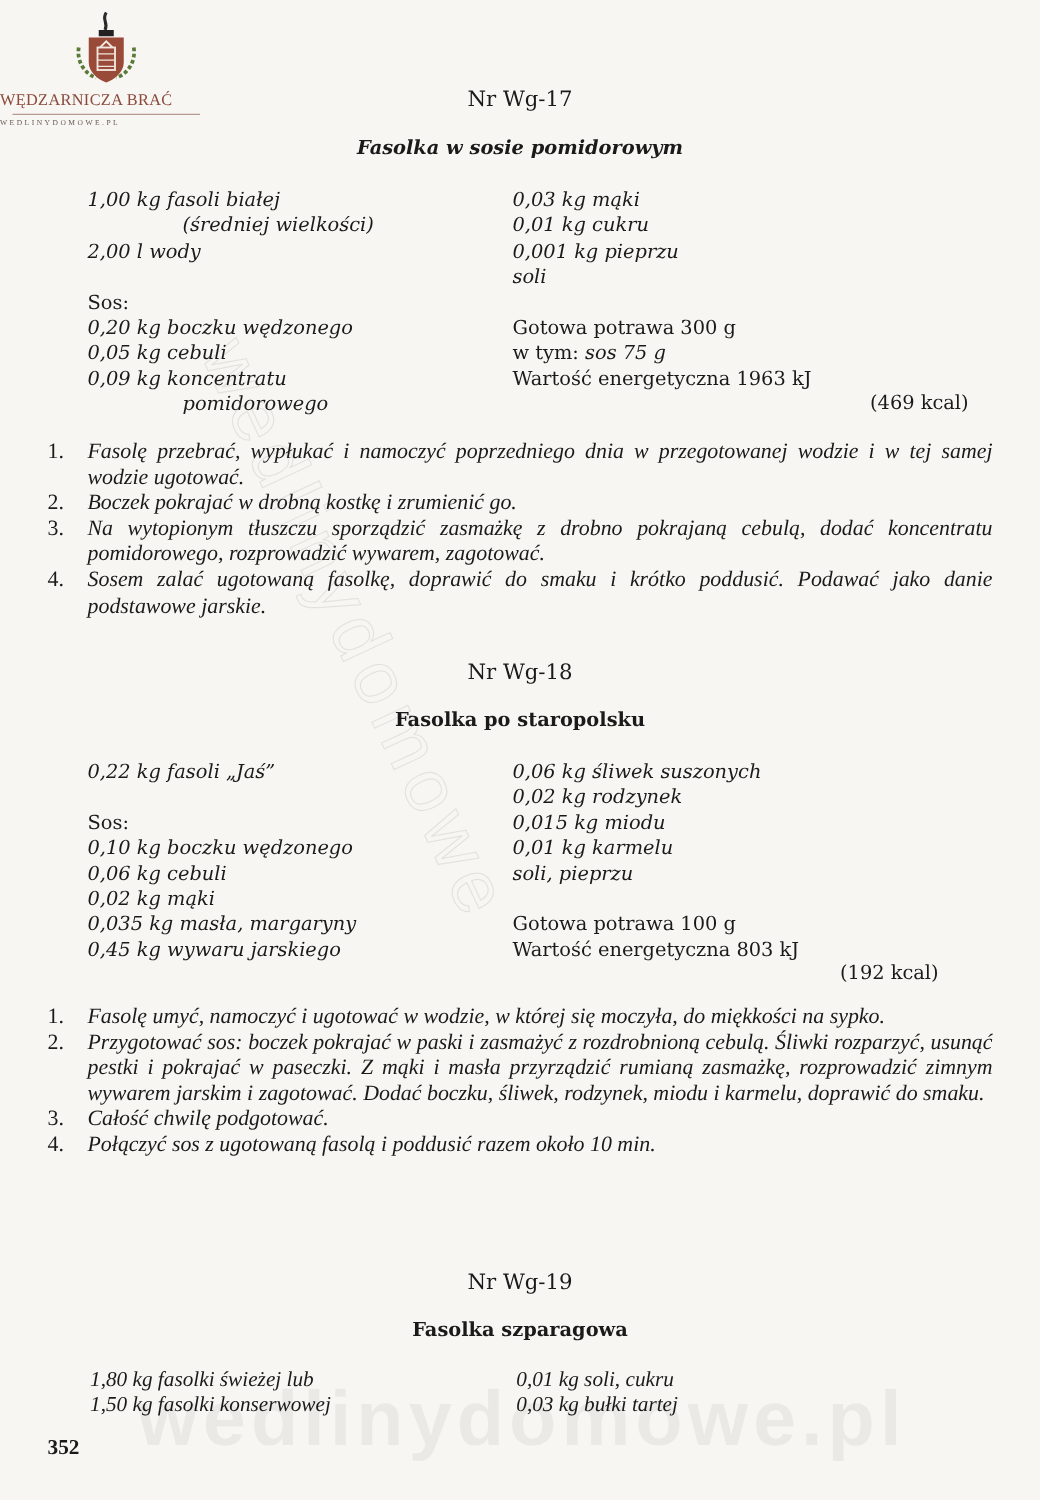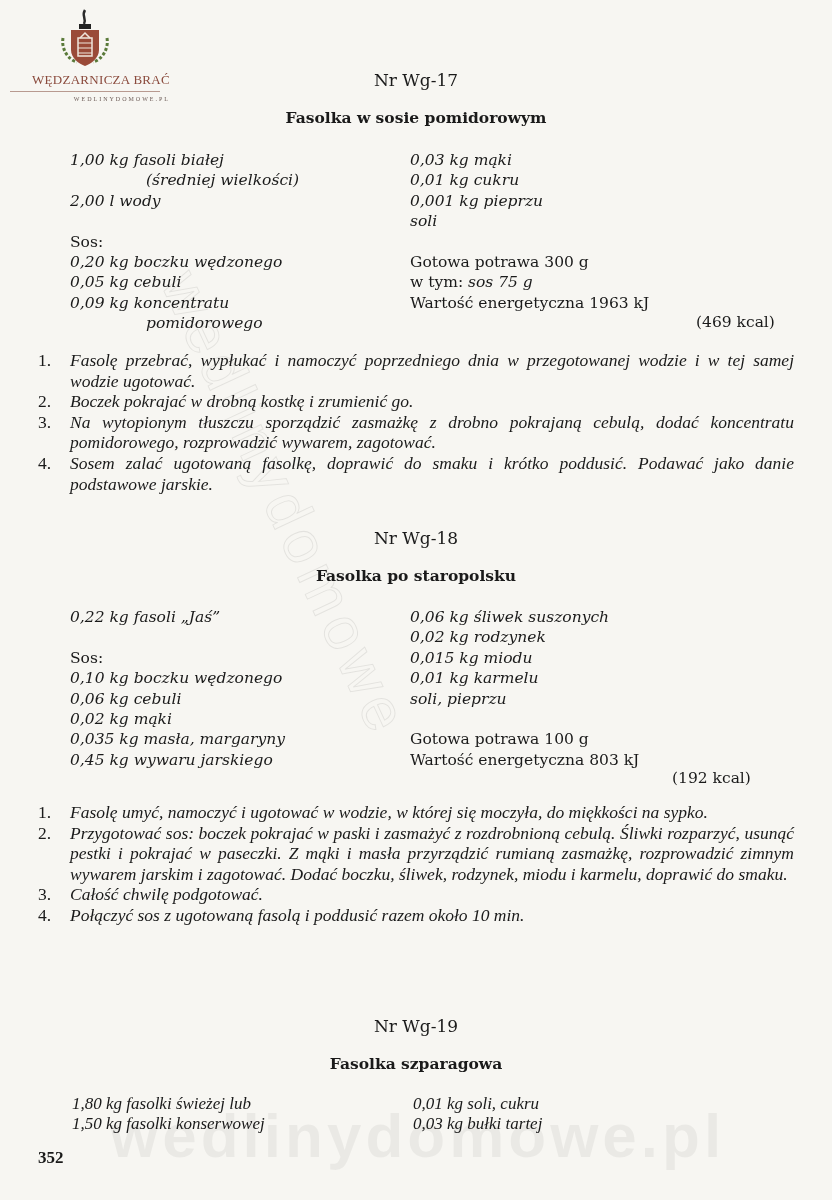--- a/index.html
+++ b/index.html
@@ -3,21 +3,21 @@
 <meta charset="utf-8">
 <style>
   html, body { margin:0; padding:0; }
   body {
     width:832px; height:1200px; overflow:hidden; position:relative;
     background:#f7f6f2;
     font-family:"DejaVu Serif", serif;
     color:#1a1a1a;
   }
   .page { position:absolute; left:0; top:0; width:832px; height:1200px; }
-  .logo { position:absolute; left:0; top:0; width:170px; height:110px; text-align:right; }
+  .logo { position:absolute; left:0; top:0; width:170px; height:110px; text-align:left; }
   .logo svg { display:block; margin:8px auto 0 auto; }
   .logo .brand { font-family:"Liberation Serif", serif; font-size:13px; color:#8a4a3c; letter-spacing:0.3px; margin-top:4px; }
   .logo .rule { height:1px; background:#b89a90; margin:3px 10px 0 10px; }
   .logo .url { font-family:"Liberation Serif", serif; font-size:6px; letter-spacing:2px; color:#6b5a55; margin-top:4px; }
 
   .nr { position:absolute; left:0; width:832px; text-align:center; font-size:17px; font-family:"DejaVu Serif", serif; }
   .title { position:absolute; left:0; width:832px; text-align:center; font-size:15.5px; font-weight:bold; font-family:"DejaVu Serif", serif; }
 
   .col { position:absolute; font-size:15.5px; line-height:20.4px; }
   .col div { white-space:nowrap; }
@@ -51,21 +51,21 @@
       <path d="M23 30 L28 25 L33 30" stroke="#f0e6dc" stroke-width="1.5" fill="none"></path>
     </svg>
     <div class="brand">WĘDZARNICZA BRAĆ</div>
     <div class="rule"></div>
     <div class="url">WEDLINYDOMOWE.PL</div>
   </div>
 
   <div class="wm-diag">wedlinydomowe</div>
 
   <div class="nr" style="top:70px;">Nr Wg-17</div>
-  <div class="title" style="top:108px;">Fasolka w sosie pomidorowym</div>
+  <div class="title" style="top:108px;font-style:italic;">Fasolka w sosie pomidorowym</div>
 
   <div class="col it" style="left:70px; top:150px;">
     <div>1,00 kg fasoli białej</div>
     <div class="indent">(średniej wielkości)</div>
     <div>2,00 l wody</div>
     <div>&nbsp;</div>
     <div style="font-style:normal;">Sos:</div>
     <div>0,20 kg boczku wędzonego</div>
     <div>0,05 kg cebuli</div>
     <div>0,09 kg koncentratu</div>

